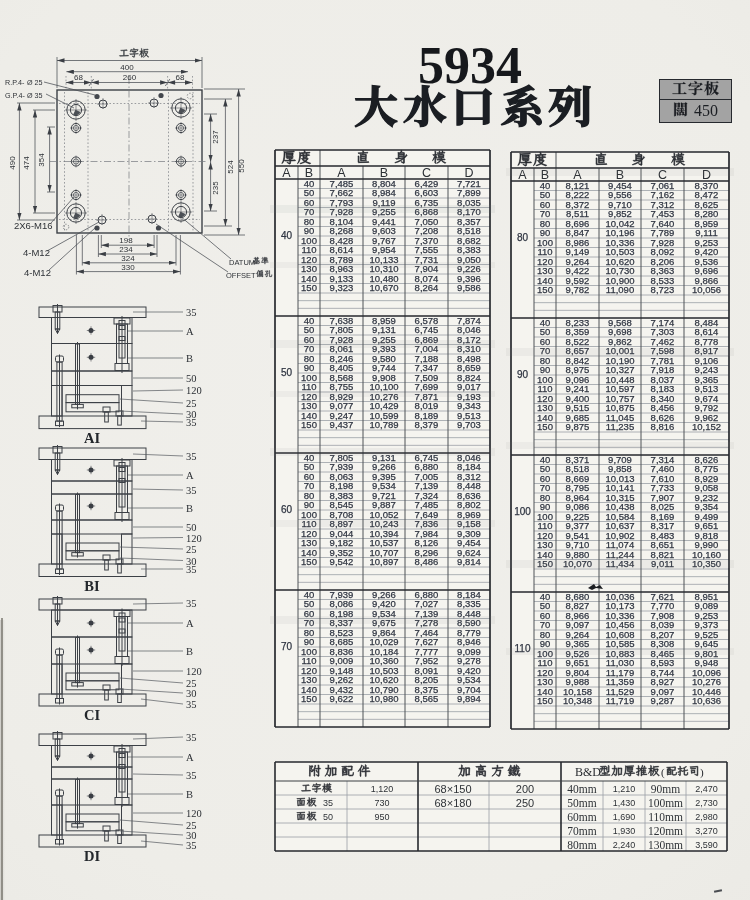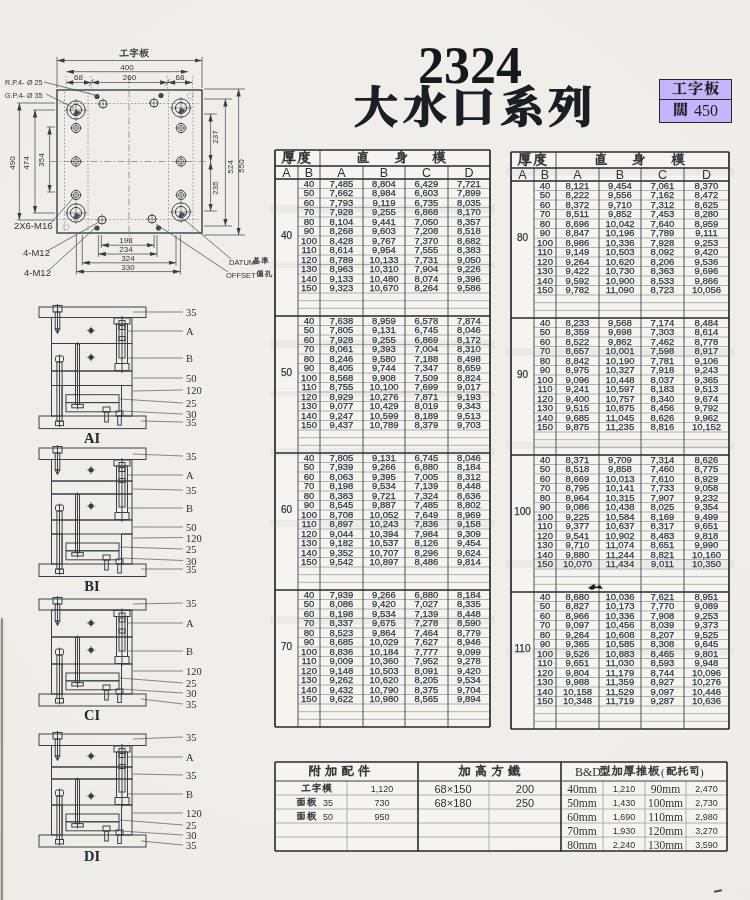--- a/index.html
+++ b/index.html
@@ -313,35 +313,35 @@
 
 <use href="#k5DE5" transform="translate(119.0,18.5) scale(0.01000)" fill="#2e3237" stroke="#2e3237" stroke-width="40"></use>
 <use href="#k5B57" transform="translate(129.0,18.5) scale(0.01000)" fill="#2e3237" stroke="#2e3237" stroke-width="40"></use>
 <use href="#k677F" transform="translate(139.0,18.5) scale(0.01000)" fill="#2e3237" stroke="#2e3237" stroke-width="40"></use>
 <use href="#k57FA" transform="translate(252.5,227.2) scale(0.00780)" fill="#2e3237" stroke="#2e3237" stroke-width="40"></use>
 <use href="#k6E96" transform="translate(261.0,227.2) scale(0.00780)" fill="#2e3237" stroke="#2e3237" stroke-width="40"></use>
 <use href="#k504F" transform="translate(256.0,240.2) scale(0.00780)" fill="#2e3237" stroke="#2e3237" stroke-width="40"></use>
 <use href="#k5B54" transform="translate(264.5,240.2) scale(0.00780)" fill="#2e3237" stroke="#2e3237" stroke-width="40"></use>
 </svg>
 
-<div class="abs" style="left:360px;top:36px;width:220px;text-align:center;font-family:'Liberation Serif',serif;font-weight:bold;font-size:52px;letter-spacing:0px;color:#16181c">2324</div>
+<div class="abs" style="left:360px;top:36px;width:220px;text-align:center;font-family:'Liberation Serif',serif;font-weight:bold;font-size:52px;letter-spacing:0px;color:#16181c">5934</div>
 
 <div class="abs" style="left:354px;top:88px;white-space:nowrap"><svg class="cg" style="width:44px;height:44px;margin-right:4.6px" viewBox="0 0 1000 1000">
       <use href="#s5927" stroke="#1b1e23" stroke-width="32"></use>
     </svg><svg class="cg" style="width:44px;height:44px;margin-right:4.6px" viewBox="0 0 1000 1000">
       <use href="#s6C34" stroke="#1b1e23" stroke-width="32"></use>
     </svg><svg class="cg" style="width:44px;height:44px;margin-right:4.6px" viewBox="0 0 1000 1000">
       <use href="#s53E3" stroke="#1b1e23" stroke-width="32"></use>
     </svg><svg class="cg" style="width:44px;height:44px;margin-right:4.6px" viewBox="0 0 1000 1000">
       <use href="#s7CFB" stroke="#1b1e23" stroke-width="32"></use>
     </svg><svg class="cg" style="width:44px;height:44px;margin-right:4.6px" viewBox="0 0 1000 1000">
       <use href="#s5217" stroke="#1b1e23" stroke-width="32"></use>
     </svg></div>
 
-<div class="abs" style="left:659px;top:79px;width:73px;height:44px;border:1.6px solid #26292e;background:#c4b5fd">
+<div class="abs" style="left:659px;top:79px;width:73px;height:44px;border:1.6px solid #26292e;background:#a3a3a3">
   <div style="height:19.6px;border-bottom:1.1px solid #26292e;text-align:center;padding-top:2.2px"><svg class="cg" style="width:15px;height:15px;margin:0 0.5px" viewBox="0 0 1000 1000">
         <use href="#s5DE5" stroke="#1b1e23" stroke-width="14"></use>
       </svg><svg class="cg" style="width:15px;height:15px;margin:0 0.5px" viewBox="0 0 1000 1000">
         <use href="#s5B57" stroke="#1b1e23" stroke-width="14"></use>
       </svg><svg class="cg" style="width:15px;height:15px;margin:0 0.5px" viewBox="0 0 1000 1000">
         <use href="#s677F" stroke="#1b1e23" stroke-width="14"></use>
       </svg></div>
   <div style="height:21px;text-align:center;padding-top:2.5px;white-space:nowrap"><svg class="cg" style="width:15px;height:15px" viewBox="0 0 1000 1000">
         <use href="#s95CA" stroke="#1b1e23" stroke-width="14"></use>
       </svg><span style="display:inline-block;width:6px"></span><span style="font-family:'Liberation Serif',serif;font-size:16px;color:#1b1e23;vertical-align:1.5px">450</span></div>

